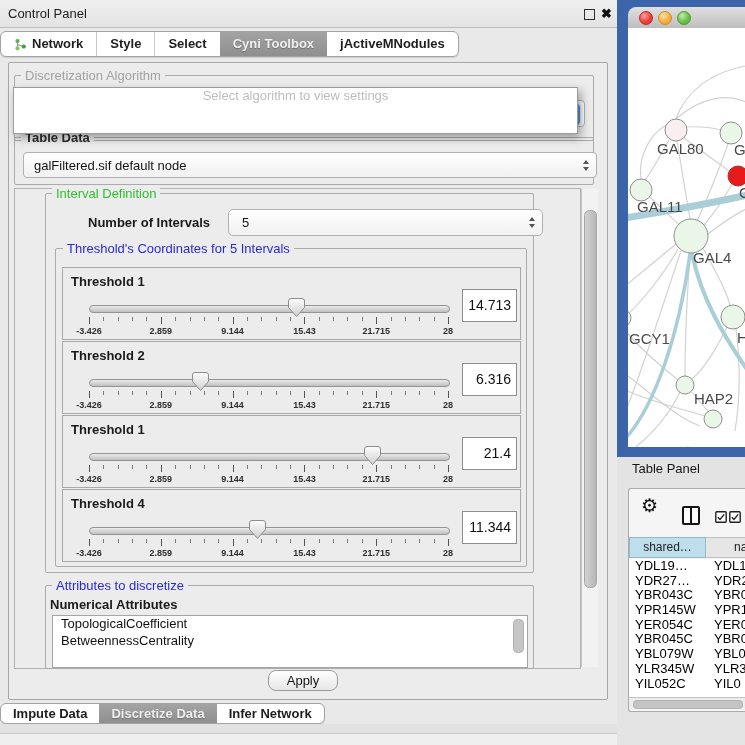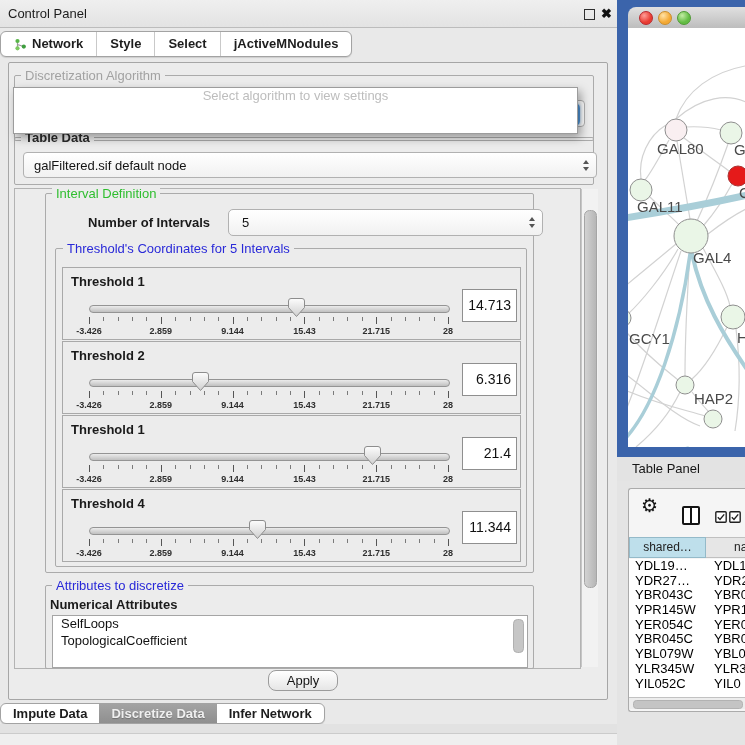--- a/index.html
+++ b/index.html
@@ -163,20 +163,23 @@
             <circle cx="3.5" cy="10.3" r="2.1" fill="#7dc960"></circle>
             <circle cx="9.8" cy="8.6" r="2.1" fill="#3f9e3f"></circle>
           </svg>
           <span>Network</span>
         </div>
         <div class="tab">
           <span>Style</span>
         </div>
         <div class="tab">
           <span>Select</span>
+        </div>
+        <div class="tab selected">
+          <span>Cyni Toolbox</span>
         </div>
         <div class="tab">
           <span>jActiveMNodules</span>
         </div>
       </div>
   </div>
 
   <div class="abs" id="outer-panel"></div>
 
   <div class="abs groupbox" id="algo-group">
@@ -403,22 +406,22 @@
         <div class="thr-value">11.344</div>
       </div>
     </div>
 
   <div class="abs groupbox" id="attrs-group">
     <div class="grouplabel" id="attrs-label">Attributes to discretize</div>
   </div>
   <div class="abs" id="attrs-subtitle">Numerical Attributes</div>
   <div class="abs" id="attrs-list">
     <div id="attrs-items">
-        <div class="item">SelfLoops</div>
         <div class="item">TopologicalCoefficient</div>
+        <div class="item">BetweennessCentrality</div>
       </div>
     <div class="thumb"></div>
   </div>
 
   <div class="abs" id="apply-btn">Apply</div>
 
   <div class="abs tabrow" id="bottomtabs">
     <div class="tabbar" id="bottomtabs-bar">
         <div class="tab">
           <span>Impute Data</span>

